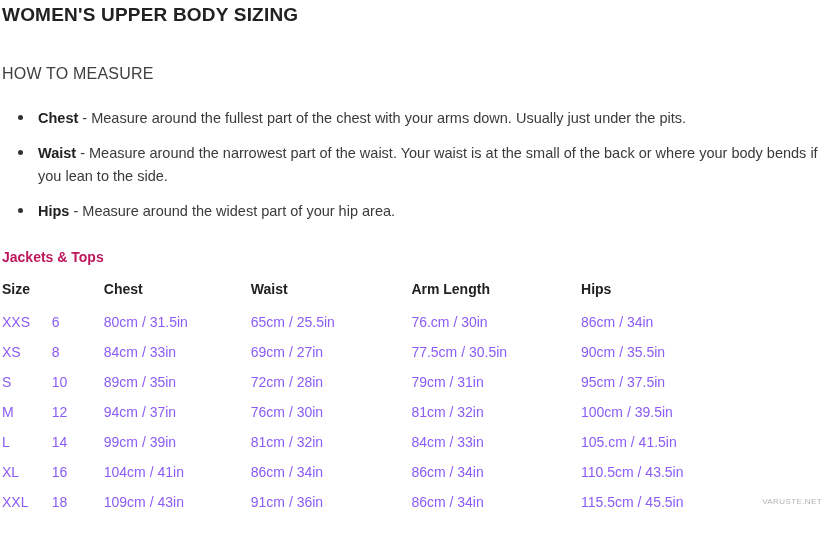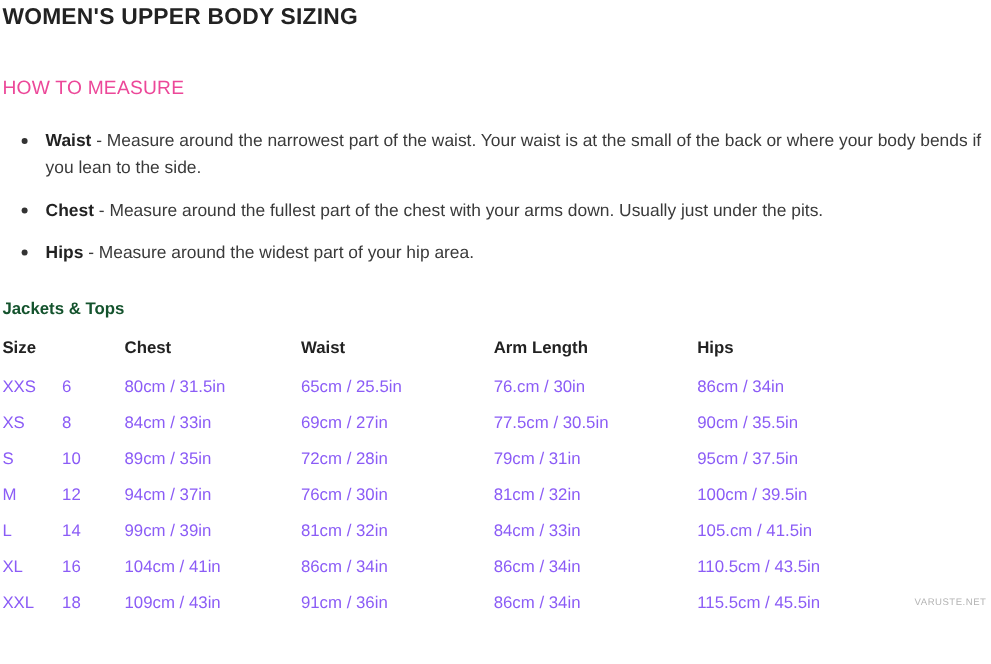--- a/index.html
+++ b/index.html
@@ -26,21 +26,21 @@
     font-size: 19px;
     font-weight: bold;
     color: #222222;
     letter-spacing: 0.2px;
     margin: 0;
     padding: 2px 0 0 2px;
     line-height: 1.4;
   }
   .sub-title {
     font-size: 16px;
-    color: #ec4899;
+    color: #404040;
     margin: 0;
     padding: 36px 0 0 2px;
     font-weight: normal;
     letter-spacing: 0.2px;
   }
   ul.measure-list {
     margin: 0;
     padding: 24px 0 0 36px;
     list-style: none;
   }
@@ -63,21 +63,21 @@
     background: #333333;
     border-radius: 50%;
   }
   ul.measure-list li .term {
     font-weight: bold;
     color: #222222;
   }
   .table-caption {
     font-size: 14px;
     font-weight: bold;
-    color: #14532d;
+    color: #be185d;
     padding: 14px 0 0 2px;
   }
   table.size-table {
     border-collapse: collapse;
     margin: 12px 0 12px 2px;
     width: 760px;
   }
   table.size-table th {
     text-align: left;
     font-size: 14px;
@@ -113,24 +113,24 @@
 <body>
 
 <div class="page">
 
   <h1 class="main-title">WOMEN'S UPPER BODY SIZING</h1>
 
   <h2 class="sub-title">HOW TO MEASURE</h2>
 
   <ul class="measure-list">
     <li>
-      <span class="term">Waist</span><span> - Measure around the narrowest part of the waist. Your waist is at the small of the back or where your body bends if you lean to the side.</span>
+      <span class="term">Chest</span><span> - Measure around the fullest part of the chest with your arms down. Usually just under the pits.</span>
     </li>
     <li>
-      <span class="term">Chest</span><span> - Measure around the fullest part of the chest with your arms down. Usually just under the pits.</span>
+      <span class="term">Waist</span><span> - Measure around the narrowest part of the waist. Your waist is at the small of the back or where your body bends if you lean to the side.</span>
     </li>
     <li>
       <span class="term">Hips</span><span> - Measure around the widest part of your hip area.</span>
     </li>
   </ul>
 
   <div class="table-caption">Jackets &amp; Tops</div>
 
   <table class="size-table">
     <thead>

